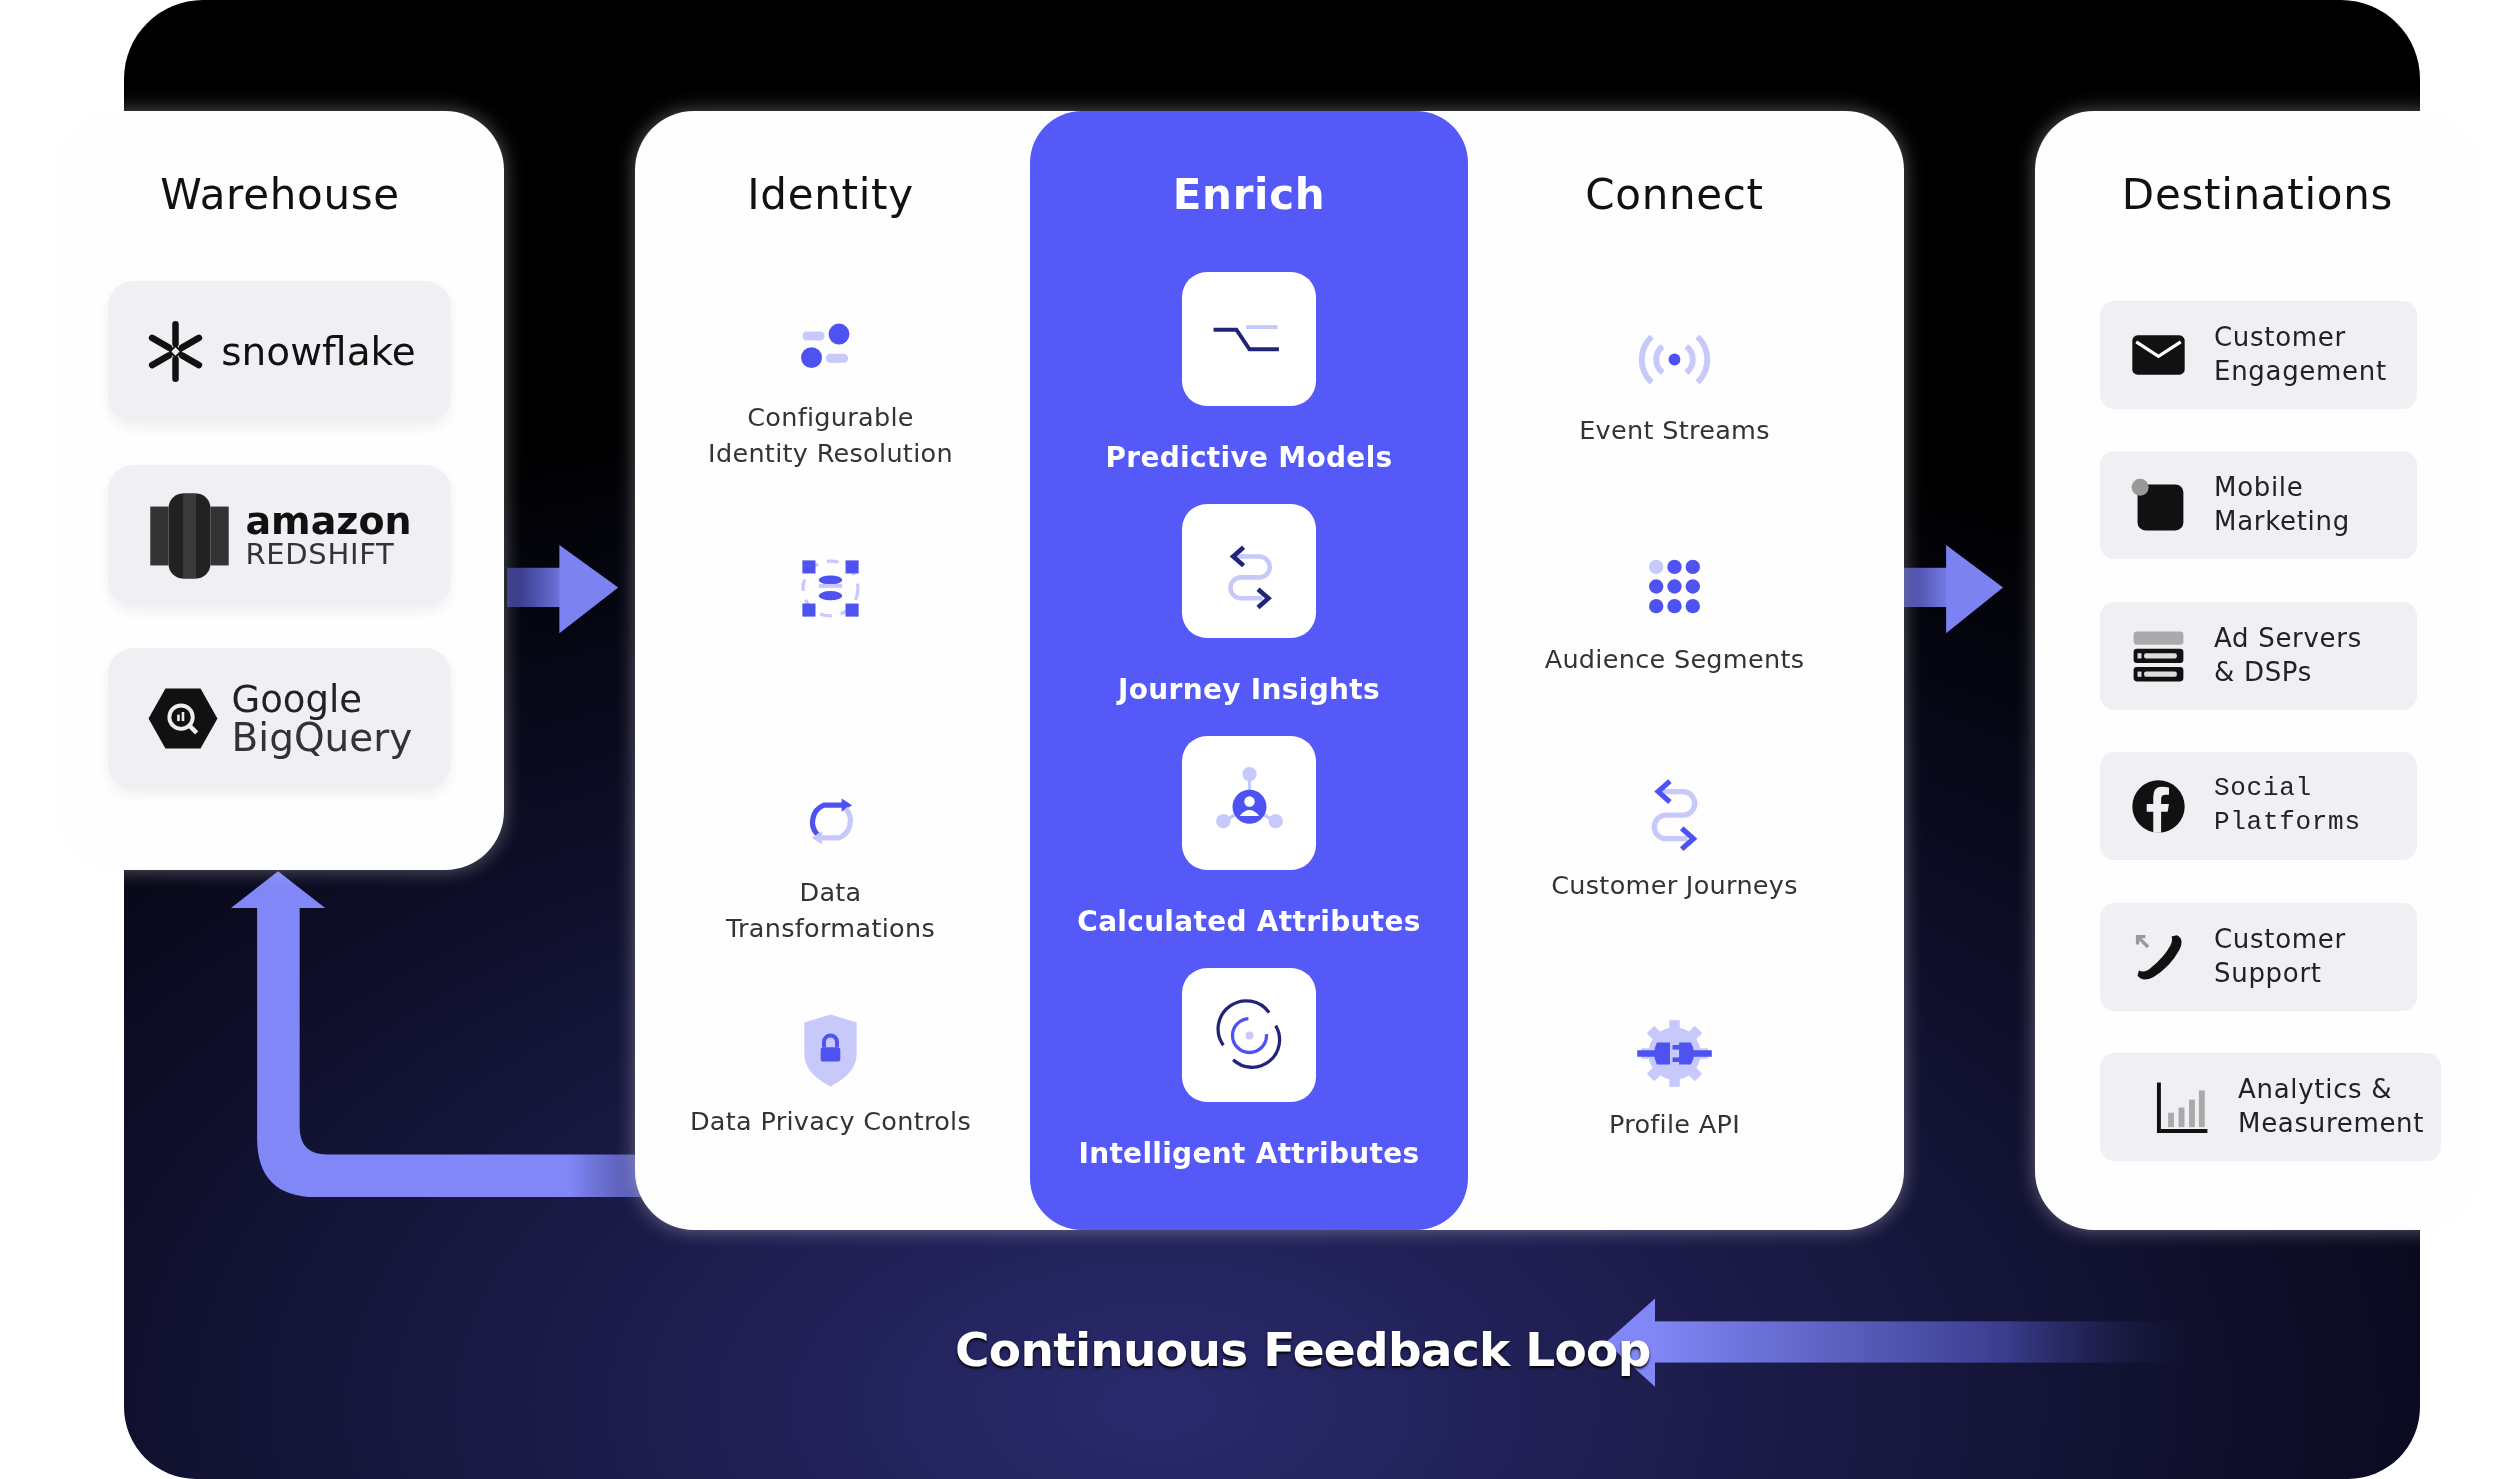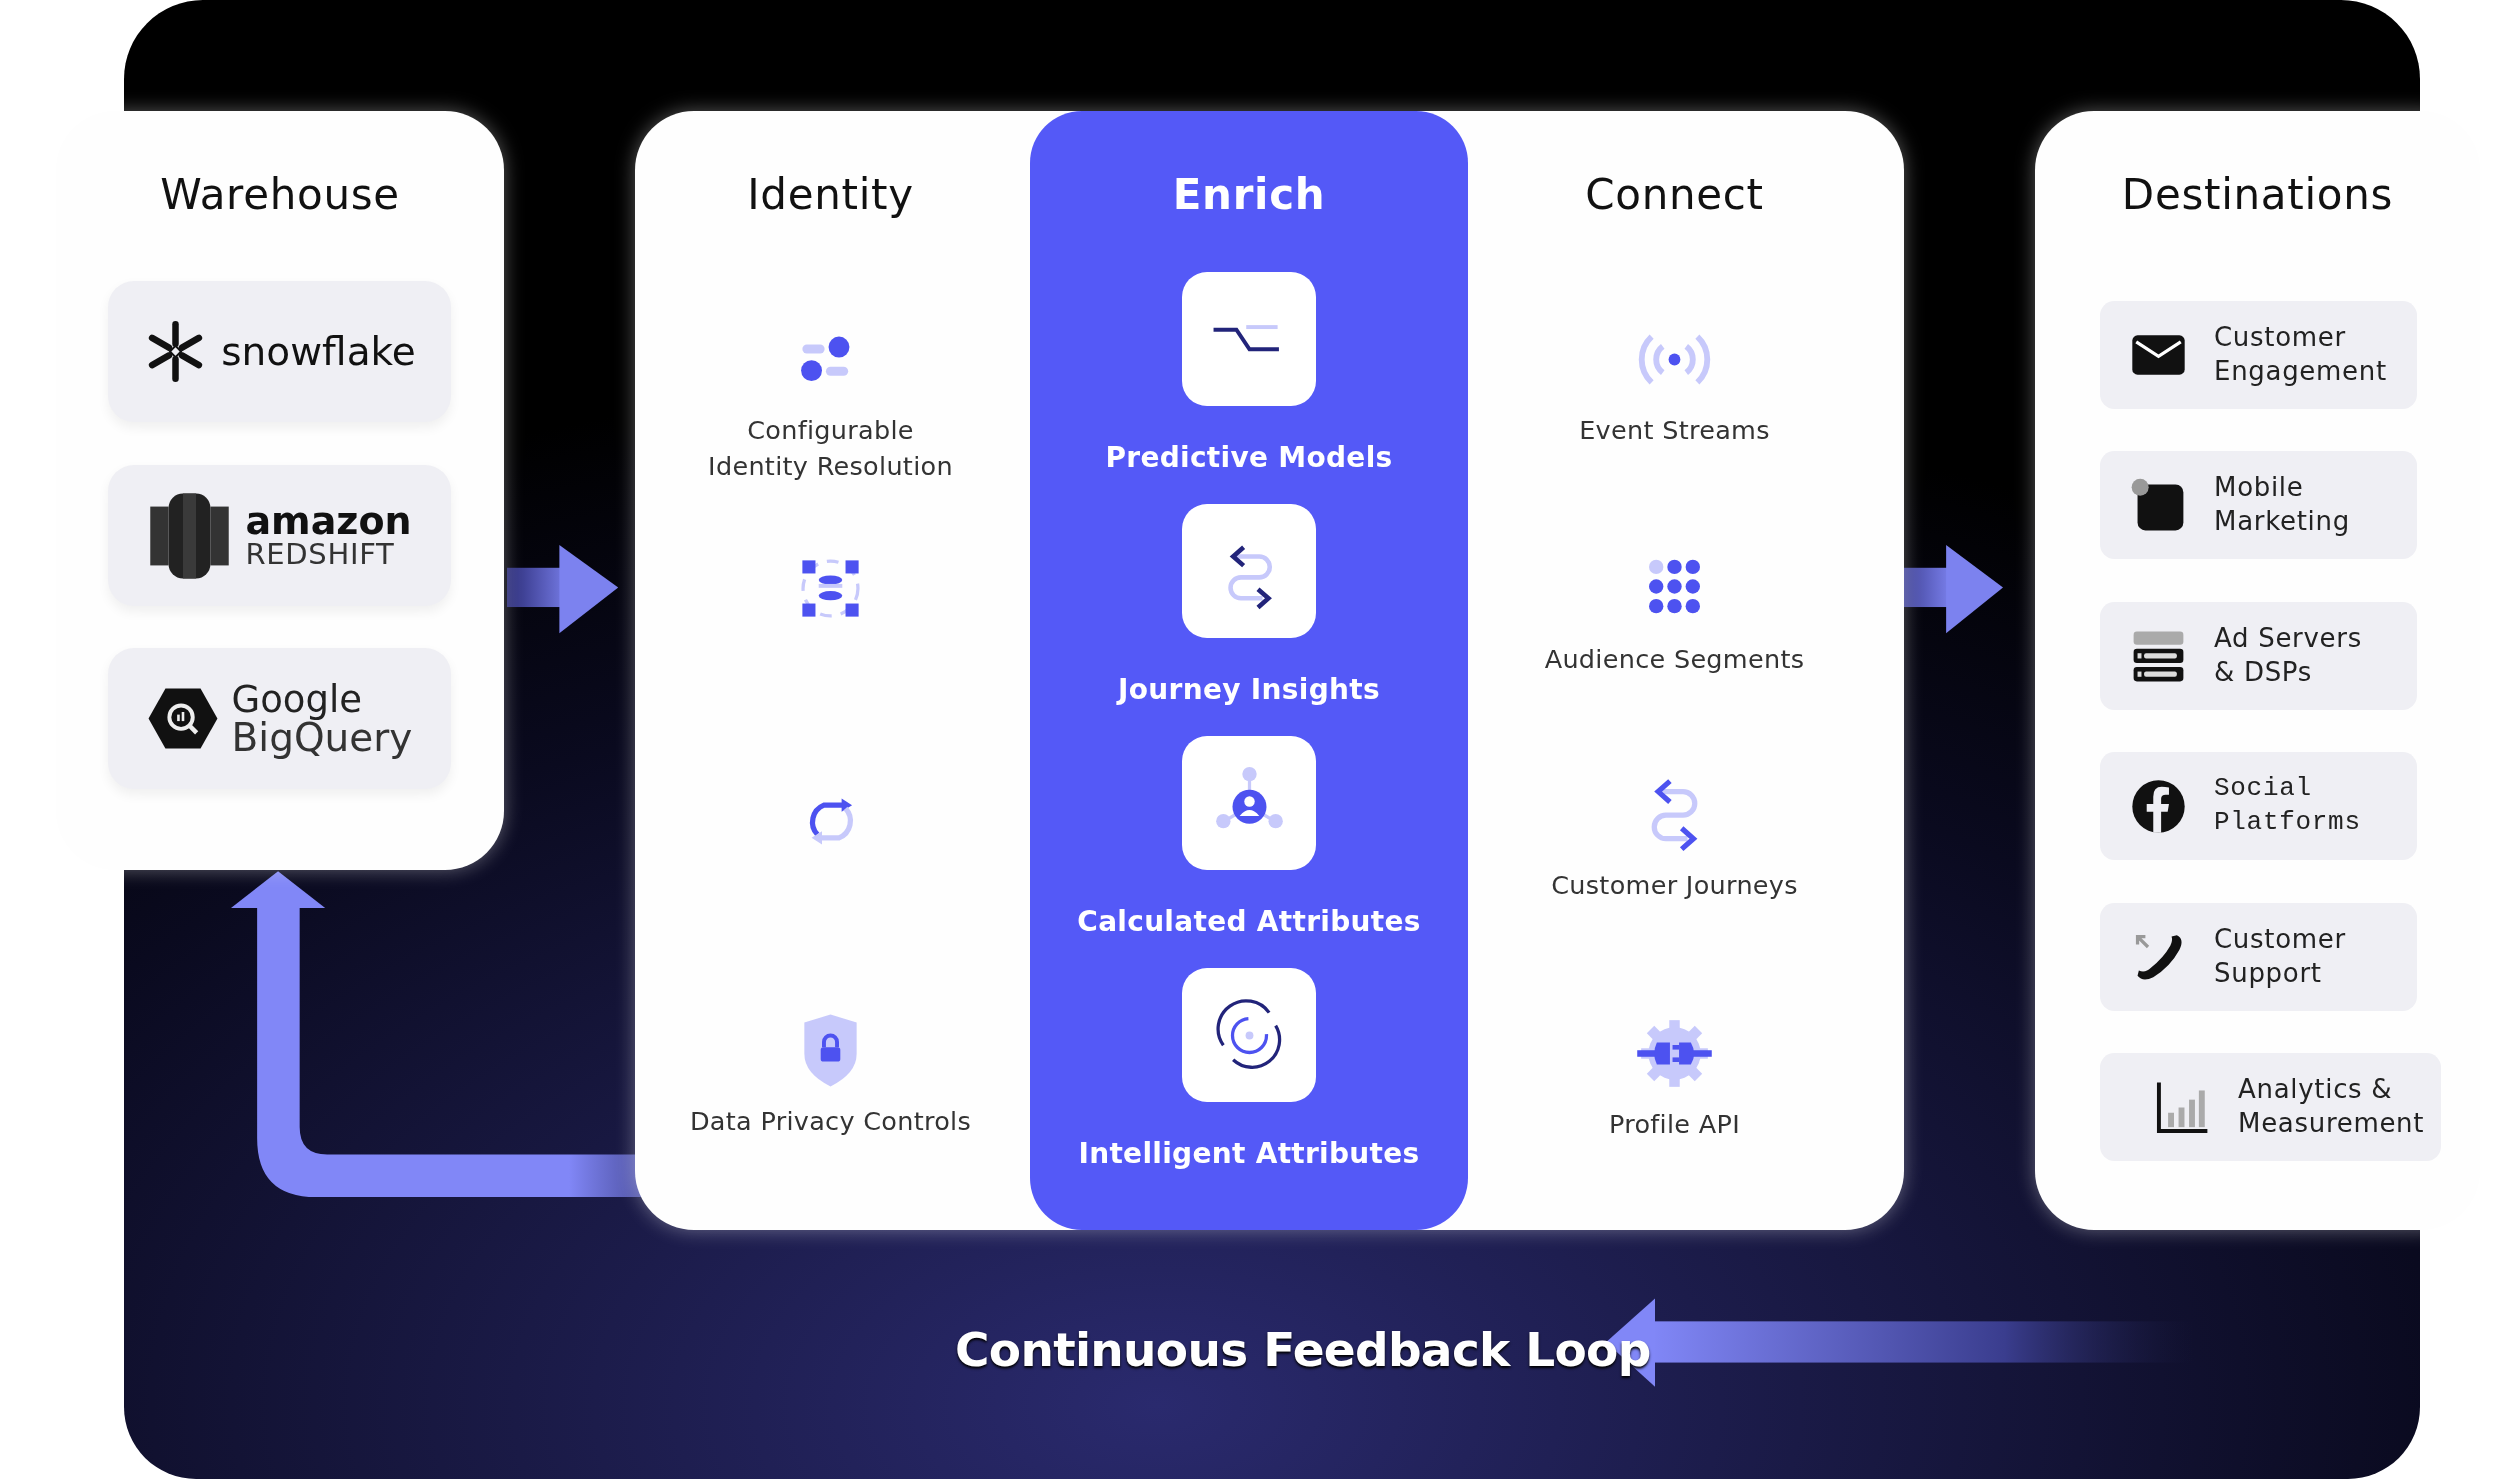--- a/index.html
+++ b/index.html
@@ -129,21 +129,21 @@
     <span class="g1">Google</span>
     <span class="g2">BigQuery</span>
   </div>
 </div>
 
 <div class="abs panel middle"></div>
 <div class="abs enrich-col"></div>
 
 <div class="col-title" style="left:667px;top:170px;width:327px;">Identity</div>
 
-<div class="feature" style="left:667px;top:317px;">
+<div class="feature" style="left:667px;top:304px;">
   <svg class="ficon" viewBox="0 0 130 130">
     <rect x="22" y="42" width="34" height="14" rx="7" fill="#c7c9fb"></rect>
     <circle cx="78" cy="46" r="16" fill="#4d52f0"></circle>
     <circle cx="36" cy="82" r="16" fill="#4d52f0"></circle>
     <rect x="58" y="76" width="34" height="14" rx="7" fill="#c7c9fb"></rect>
   </svg>
   <div class="flabel">Configurable
 Identity Resolution</div>
 </div>
 
@@ -160,20 +160,22 @@
   </svg>
 </div>
 
 <div class="feature" style="left:667px;top:779px;">
   <svg class="ficon" viewBox="0 0 130 130">
     <path d="M45 85 A28 28 0 0 1 55 40 L85 40" fill="none" stroke="#4d52f0" stroke-width="8"></path>
     <polygon points="82,30 98,40 82,50" fill="#4d52f0"></polygon>
     <path d="M88 45 A28 28 0 0 1 78 90 L50 90" fill="none" stroke="#c7c9fb" stroke-width="8"></path>
     <polygon points="52,80 36,90 52,100" fill="#c7c9fb"></polygon>
   </svg>
+  <div class="flabel">Data
+Transformations</div>
 </div>
 
 <div class="feature" style="left:667px;top:1008px;">
   <svg class="ficon" viewBox="0 0 130 130">
     <path d="M65 10 L105 22 L105 70 Q105 100 65 120 Q25 100 25 70 L25 22 Z" fill="#c7c9fb"></path>
     <rect x="50" y="60" width="30" height="22" rx="4" fill="#4d52f0"></rect>
     <path d="M55 60 L55 52 A10 10 0 0 1 75 52 L75 60" fill="none" stroke="#4d52f0" stroke-width="6"></path>
   </svg>
   <div class="flabel">Data Privacy Controls</div>
 </div>

